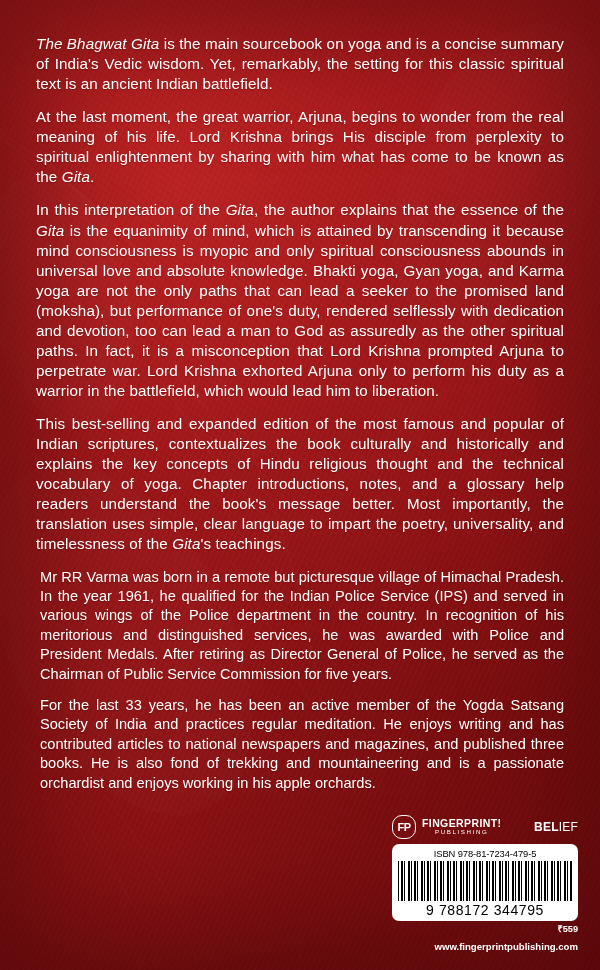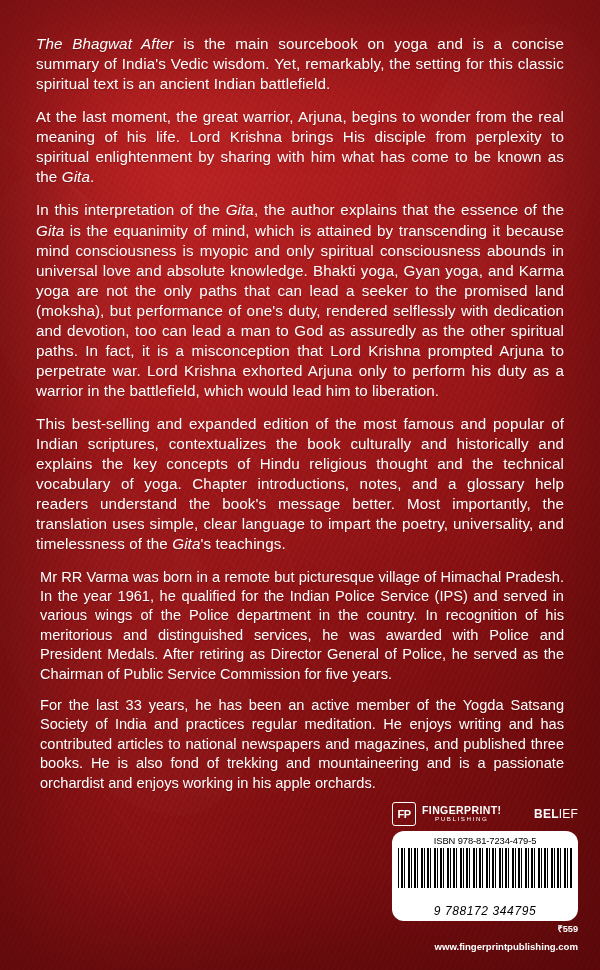--- a/index.html
+++ b/index.html
@@ -91,21 +91,21 @@
     display: flex;
     align-items: center;
     justify-content: flex-start;
     gap: 6px;
     margin-bottom: 5px;
   }
   .fp-logo {
     width: 22px;
     height: 22px;
     border: 1.6px solid #ffffff;
-    border-radius: 3px;
+    border-radius: 10px;
     display: flex;
     align-items: center;
     justify-content: center;
     font-size: 11px;
     font-weight: bold;
     line-height: 1;
     letter-spacing: -0.5px;
   }
   .fp-name {
     font-size: 10.5px;
@@ -126,45 +126,44 @@
     font-weight: bold;
     letter-spacing: 0.2px;
   }
   .belief .thin {
     font-weight: normal;
   }
   .barcode-box {
     background: #ffffff;
     color: #000000;
     padding: 4px 6px 3px 6px;
-    border-radius: 12px;
+    border-radius: 7px;
     text-align: center;
   }
   .isbn-text {
     font-size: 9.4px;
     font-family: "Liberation Sans", sans-serif;
     letter-spacing: -0.1px;
     margin-bottom: 2px;
   }
   .bars {
     height: 40px;
     width: 100%;
     background-image: repeating-linear-gradient(
       to right,
       #000 0px, #000 1px, #fff 1px, #fff 3px,
       #000 3px, #000 5px, #fff 5px, #fff 6px,
       #000 6px, #000 7px, #fff 7px, #fff 10px,
       #000 10px, #000 12px, #fff 12px, #fff 13px
     );
   }
   .barcode-digits {
-    font-size: 12px;
+    font-size: 14px;
     letter-spacing: 0.6px;
-    margin-top: 16px;
-    font-style: italic;
+    margin-top: 1px;
   }
   .price {
     font-size: 9.2px;
     text-align: right;
     margin-top: 1px;
     font-weight: bold;
   }
   .website {
     margin-top: 6px;
     font-size: 9.6px;
@@ -209,21 +208,21 @@
       <ellipse cx="60" cy="300" rx="70" ry="130" transform="rotate(-12 60 300)"></ellipse>
     </g>
   </svg>
 
   <div class="grain"></div>
   <div class="vignette"></div>
 
   <div class="content">
 
     <p class="blurb">
-      <em>The Bhagwat After</em><span> is the main sourcebook on yoga and is a concise summary of India's Vedic wisdom. Yet, remarkably, the setting for this classic spiritual text is an ancient Indian battlefield.</span>
+      <em>The Bhagwat Gita</em><span> is the main sourcebook on yoga and is a concise summary of India's Vedic wisdom. Yet, remarkably, the setting for this classic spiritual text is an ancient Indian battlefield.</span>
     </p>
 
     <p class="blurb">
       <span>At the last moment, the great warrior, Arjuna, begins to wonder from the real meaning of his life. Lord Krishna brings His disciple from perplexity to spiritual enlightenment by sharing with him what has come to be known as the </span><em>Gita</em><span>.</span>
     </p>
 
     <p class="blurb">
       <span>In this interpretation of the </span><em>Gita</em><span>, the author explains that the essence of the </span><em>Gita</em><span> is the equanimity of mind, which is attained by transcending it because mind consciousness is myopic and only spiritual consciousness abounds in universal love and absolute knowledge. Bhakti yoga, Gyan yoga, and Karma yoga are not the only paths that can lead a seeker to the promised land (moksha), but performance of one's duty, rendered selflessly with dedication and devotion, too can lead a man to God as assuredly as the other spiritual paths. In fact, it is a misconception that Lord Krishna prompted Arjuna to perpetrate war. Lord Krishna exhorted Arjuna only to perform his duty as a warrior in the battlefield, which would lead him to liberation.</span>
     </p>
 

